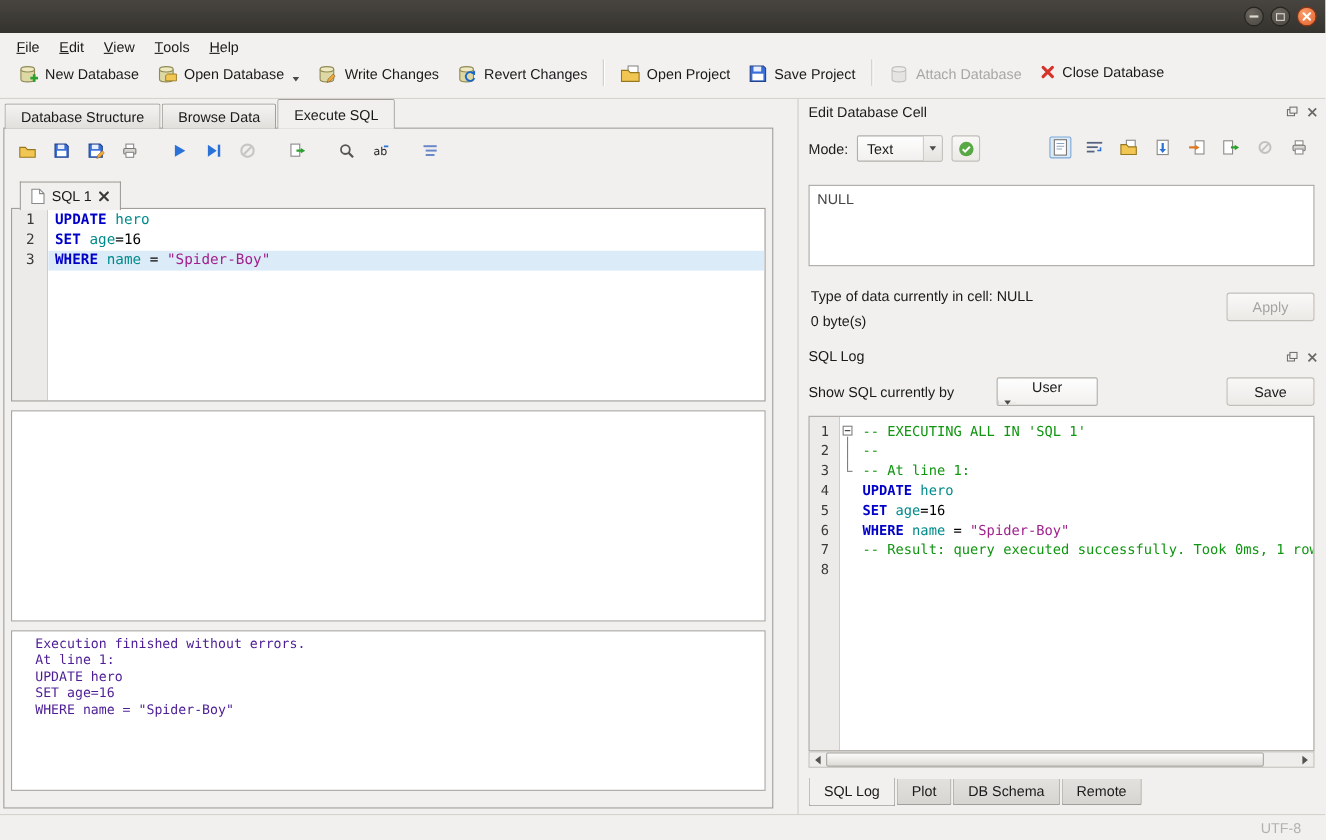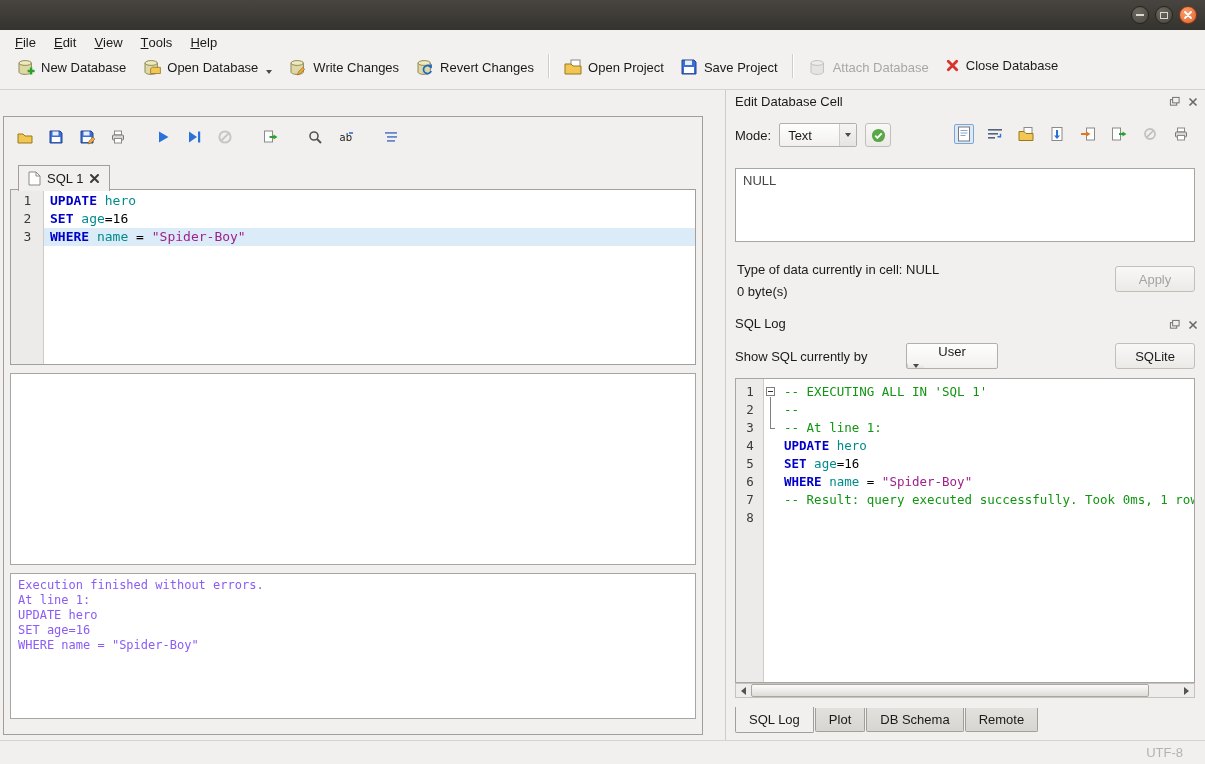--- a/index.html
+++ b/index.html
@@ -75,22 +75,22 @@
   .tok-pl { color:#000; }
 
   .editor { position:absolute; top:72px; left:6px; right:6px; height:176px; border:1px solid #a29f9b;
     background:linear-gradient(90deg,#ecebe9 32px,#cfccc8 32px,#cfccc8 33px,#ffffff 33px);
     padding-top:2px; overflow:hidden; font-size:13px; }
   .editor .ln { width:33px; }
 
   .results { position:absolute; top:256px; left:6px; right:6px; height:192px; border:1px solid #a9a6a2; background:#fff; }
 
   .messages { position:absolute; top:456px; left:6px; right:6px; height:146px; border:1px solid #a9a6a2; background:#fff;
-    font-family:"DejaVu Sans Mono", monospace; font-size:12px; line-height:15px; padding:4px 7px;
-    white-space:pre; color:#8b5cf6; overflow:hidden; }
+    font-family:"DejaVu Sans Mono", monospace; font-size:12px; line-height:15px; padding:4px 21px;
+    white-space:pre; color:#4c1d95; overflow:hidden; }
 
   
   .dock-title { position:absolute; left:9px; color:#1a1a1a; }
   .dock-btns { position:absolute; right:6px; display:flex; gap:5px; align-items:center; }
   .dock-btn { width:13px; height:13px; display:flex; align-items:center; justify-content:center; }
 
   .mode-row { position:absolute; top:32px; left:9px; display:flex; align-items:center; gap:8px; height:26px; }
   .combo { display:flex; align-items:center; height:24px; background:linear-gradient(#fefefe,#f1f0ee);
     border:1px solid #b3b0ac; border-radius:2px; }
   .combo-text { padding:0 8px; flex:1; white-space:nowrap; }
@@ -248,20 +248,25 @@
     <svg width="15" height="15" viewBox="0 0 16 16">
       <path d="M3.5 3.5l9 9M12.5 3.5l-9 9" stroke="#d6332a" stroke-width="3" stroke-linecap="round"></path>
     </svg>
     <span>Close Database</span>
   </div>
 </div>
 
 <div class="content">
 
   <div class="left-panel">
+    <div class="main-tabs">
+      <div class="tab">Database Structure</div>
+      <div class="tab">Browse Data</div>
+      <div class="tab active">Execute SQL</div>
+    </div>
 
     <div class="tab-frame">
 
       <div class="sql-toolbar">
         <div class="sicon">
           <svg width="16" height="16" viewBox="0 0 16 16">
             <path d="M1 5h5l2 2h7v7H1z" fill="#f2c652" stroke="#97781f"></path>
           </svg>
         </div>
         <div class="sicon">
@@ -482,21 +487,21 @@
 
     <div class="filter-row">
       <span class="filter-label">Show SQL currently by</span>
       <div class="combo user">
         <span class="combo-text">User</span>
         <span class="combo-btn">
             <span class="tri-down"></span>
           </span>
       </div>
       <span class="filter-spacer"></span>
-      <div class="btn clear-btn">SQLite</div>
+      <div class="btn clear-btn">Save</div>
     </div>
 
     <div class="logbox">
         <div class="code-row">
           <div class="ln">1</div>
           <div class="fold fold-collapse">
             <span class="fold-box"></span>
           </div>
           <div class="code"><span class="tok-cm">-- EXECUTING ALL IN 'SQL 1'</span></div>
         </div>

